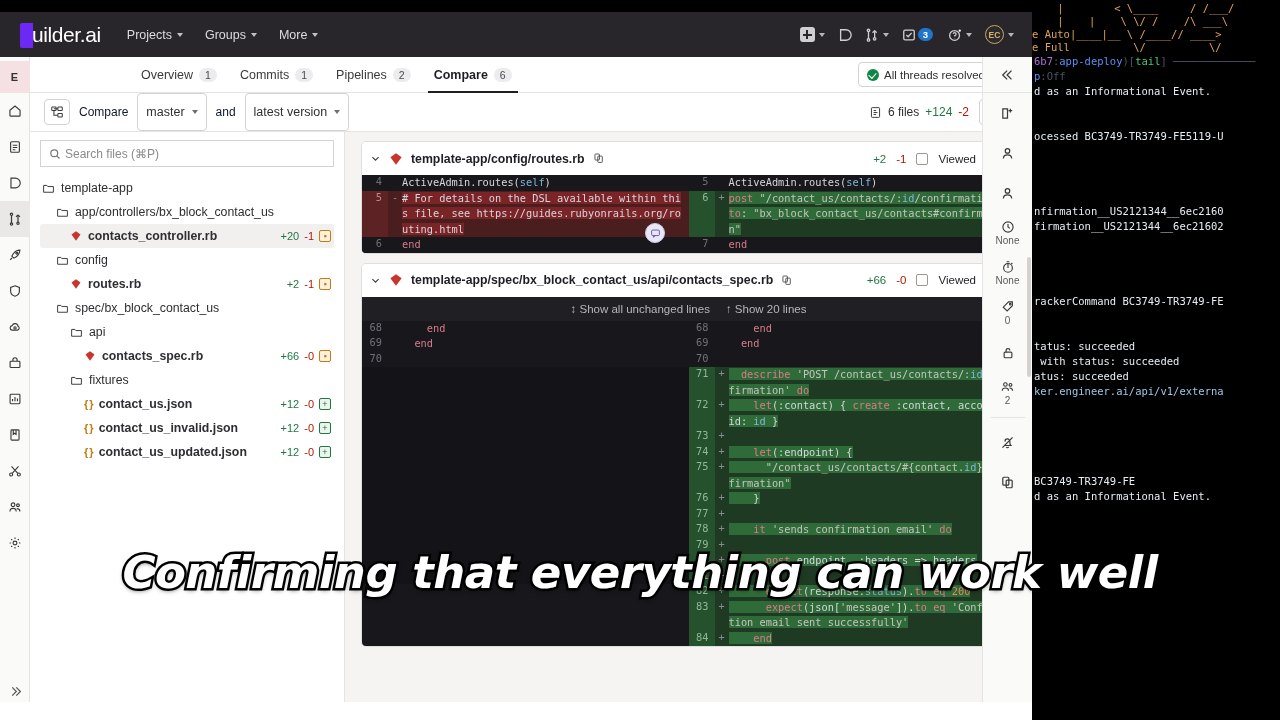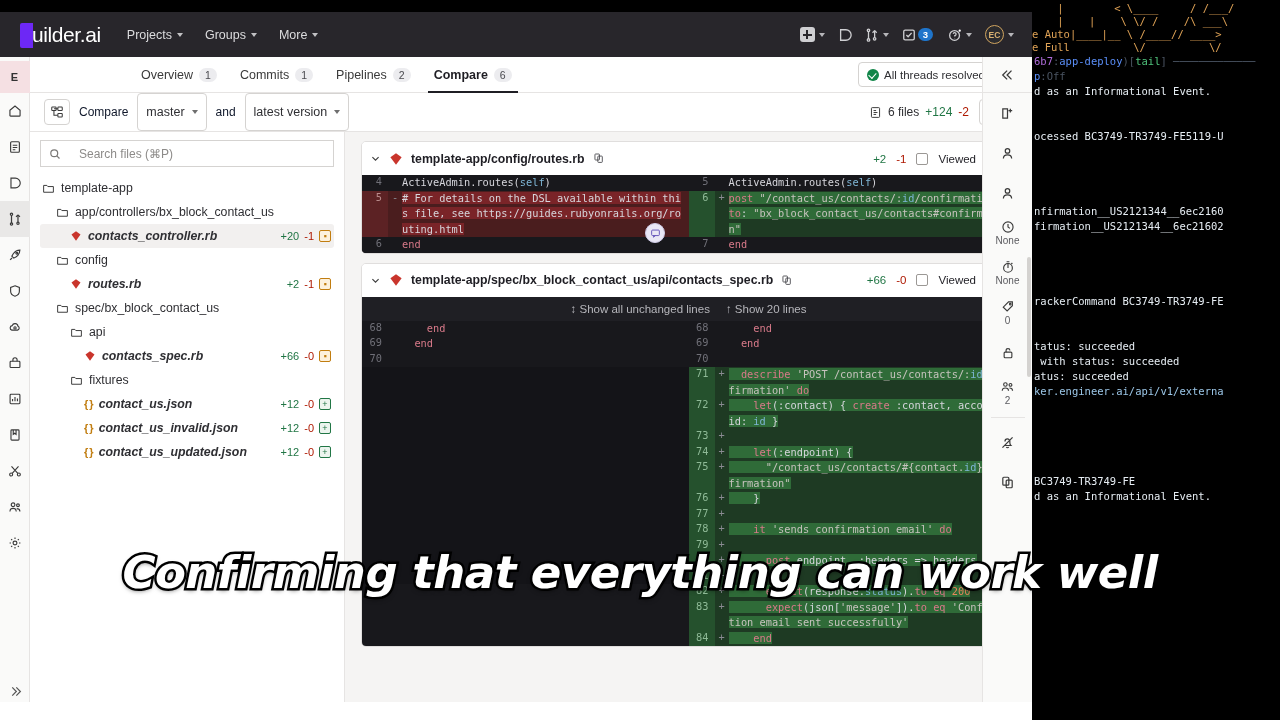--- a/index.html
+++ b/index.html
@@ -132,34 +132,34 @@
     display:flex; align-items:center; gap:4px; padding: 0 7px; color:#3a3a3a; cursor:pointer;
   }
 
   
   .tree {
     position: absolute; left: 30px; top: 132px; width: 315px; height: 588px;
     background: #fff; border-right: 1px solid #e6e4e3; z-index: 2; padding: 8px 10px 0 10px;
   }
   .filesearch {
     height: 27px; border: 1px solid #d5d3d1; border-radius: 0; background: #fff;
-    display:flex; align-items:center; gap: 18px; padding: 0 8px; margin-bottom: 9px;
+    display:flex; align-items:center; gap: 4px; padding: 0 8px; margin-bottom: 9px;
   }
   .filesearch input {
     border:0; outline:0; font-size: 12px; color:#3a3a3a; font-family: inherit; flex:1; background: transparent;
   }
   .filesearch input::placeholder { color: #8d8b89; }
   .trow {
     display: flex; align-items: center; height: 24px; gap: 6px; font-size: 12.3px;
     color: #2f2f33; cursor: pointer; border-radius: 3px; padding-right: 3px;
   }
   .trow.sel { background: #f2f0ef; }
   .trow .nm { white-space: nowrap; overflow: hidden; text-overflow: ellipsis; }
   .trow .stats { margin-left: auto; display: flex; align-items: center; gap: 5px; font-size: 11px; white-space: nowrap;}
-  .file-nm { font-weight: 700; font-style: italic; }
+  .file-nm { font-weight: 700; }
   .mod-chip {
     width: 12px; height: 12px; border: 1px solid #c17d10; color: #c17d10; border-radius: 2px;
     display:flex;align-items:center;justify-content:center; font-size: 9px; line-height:1;
     background: #fdf1dd;
   }
   .mod-chip.addc { border-color: #217645; color:#217645; background:#ecf4ee; }
   .json-ic { color: #c17d10; font-weight:700; font-size: 11px; letter-spacing:-1px;}
 
   
   .diffarea {

